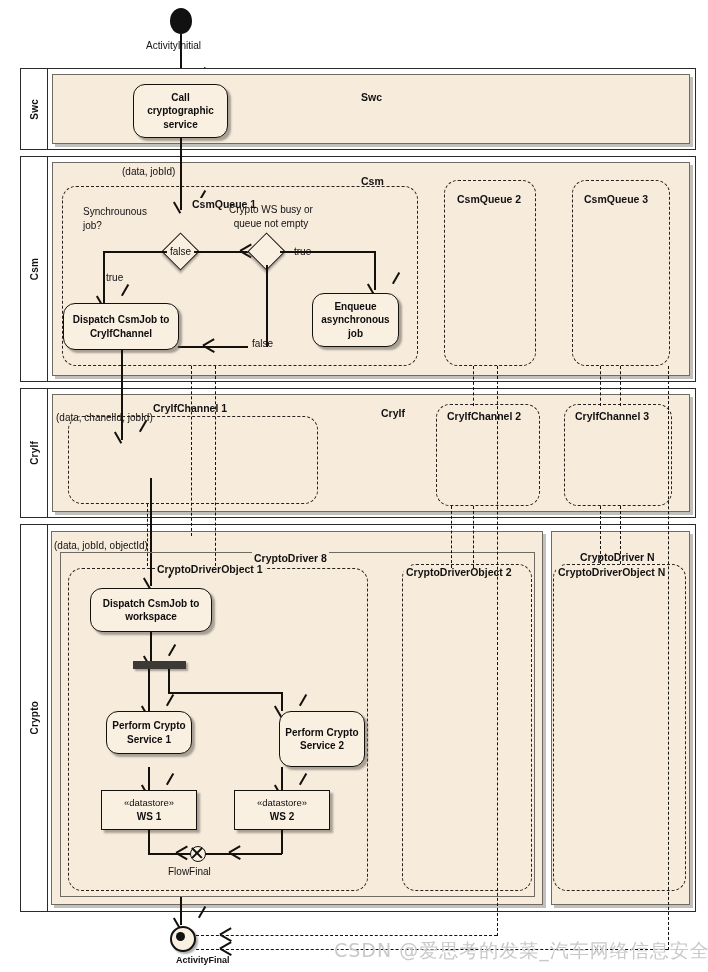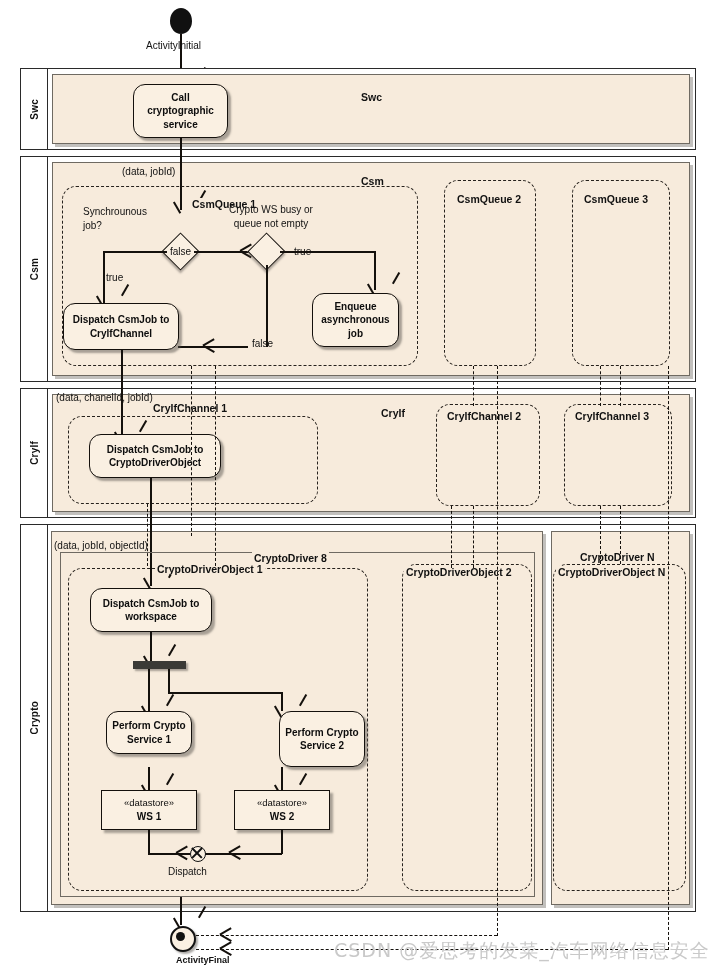--- a/index.html
+++ b/index.html
@@ -165,31 +165,30 @@
     </div>
     <div class="lane-body"></div>
     <div class="lane-title" style="left:360px;top:18px;">CryIf</div>
   </div>
 
   <div class="vl" style="left:121px;top:350px;height:90px;"></div>
   <div class="ohead" style="left:115px;top:426px;">
     <i style="transform:rotate(60deg);"></i>
       <i style="transform:rotate(120deg);left:12px;transform-origin:100% 50%;"></i>
   </div>
-  <div class="lbl" style="left:56px;top:392px;">(data, chanelId, jobId)</div>
+  <div class="lbl" style="left:56px;top:412px;">(data, chanelId, jobId)</div>
 
   <div class="part" style="left:68px;top:416px;width:250px;height:88px;"></div>
   <div class="part-title" style="left:151px;top:402px;text-align:center;">CryIfChannel 1</div>
 
   <div class="part" style="left:436px;top:404px;width:104px;height:102px;"></div>
   <div class="part-title" style="left:445px;top:410px;">CryIfChannel 2</div>
   <div class="part" style="left:564px;top:404px;width:108px;height:102px;"></div>
   <div class="part-title" style="left:573px;top:410px;">CryIfChannel 3</div>
 
-  <div class="action" style="left:89px;top:434px;width:132px;height:44px;">Dispatch CsmJob to CryptoDriverObject</div>
 
   <div class="lane" style="left:20px;top:524px;width:676px;height:388px;">
     <div class="lane-label">
       <span>Crypto</span>
     </div>
   </div>
 
   <div class="abs" style="left:51px;top:531px;width:492px;height:374px;background:#f7ebdc;border:1px solid #6f6a62;box-shadow:3px 3px 0 rgba(120,115,108,.45);"></div>
   <div class="abs" style="left:551px;top:531px;width:139px;height:374px;background:#f7ebdc;border:1px solid #6f6a62;box-shadow:3px 3px 0 rgba(120,115,108,.45);"></div>
 
@@ -265,21 +264,21 @@
     <i style="transform:rotate(30deg);"></i>
       <i style="transform:rotate(-30deg);"></i>
   </div>
   <div class="vl" style="left:281px;top:830px;height:24px;"></div>
   <div class="hl" style="left:204px;top:853px;width:78px;"></div>
   <div class="ohead" style="left:203px;top:847px;">
     <i style="transform:rotate(150deg);left:13px;transform-origin:100% 50%;"></i>
     <i style="transform:rotate(210deg);left:13px;transform-origin:100% 50%;"></i>
   </div>
   <div class="flowfinal" style="left:190px;top:846px;"></div>
-  <div class="lbl" style="left:168px;top:866px;">Dispatch</div>
+  <div class="lbl" style="left:168px;top:866px;">FlowFinal</div>
 
   <div class="vl" style="left:180px;top:897px;height:28px;"></div>
   <div class="ohead" style="left:174px;top:912px;">
     <i style="transform:rotate(60deg);"></i>
       <i style="transform:rotate(120deg);left:12px;transform-origin:100% 50%;"></i>
   </div>
   <div class="final-outer" style="left:170px;top:926px;"></div>
   <div class="final-inner abs" style="left:176px;top:932px;"></div>
   <div class="lbl b" style="left:148px;top:955px;font-size:9px;">ActivityFinal</div>
 

